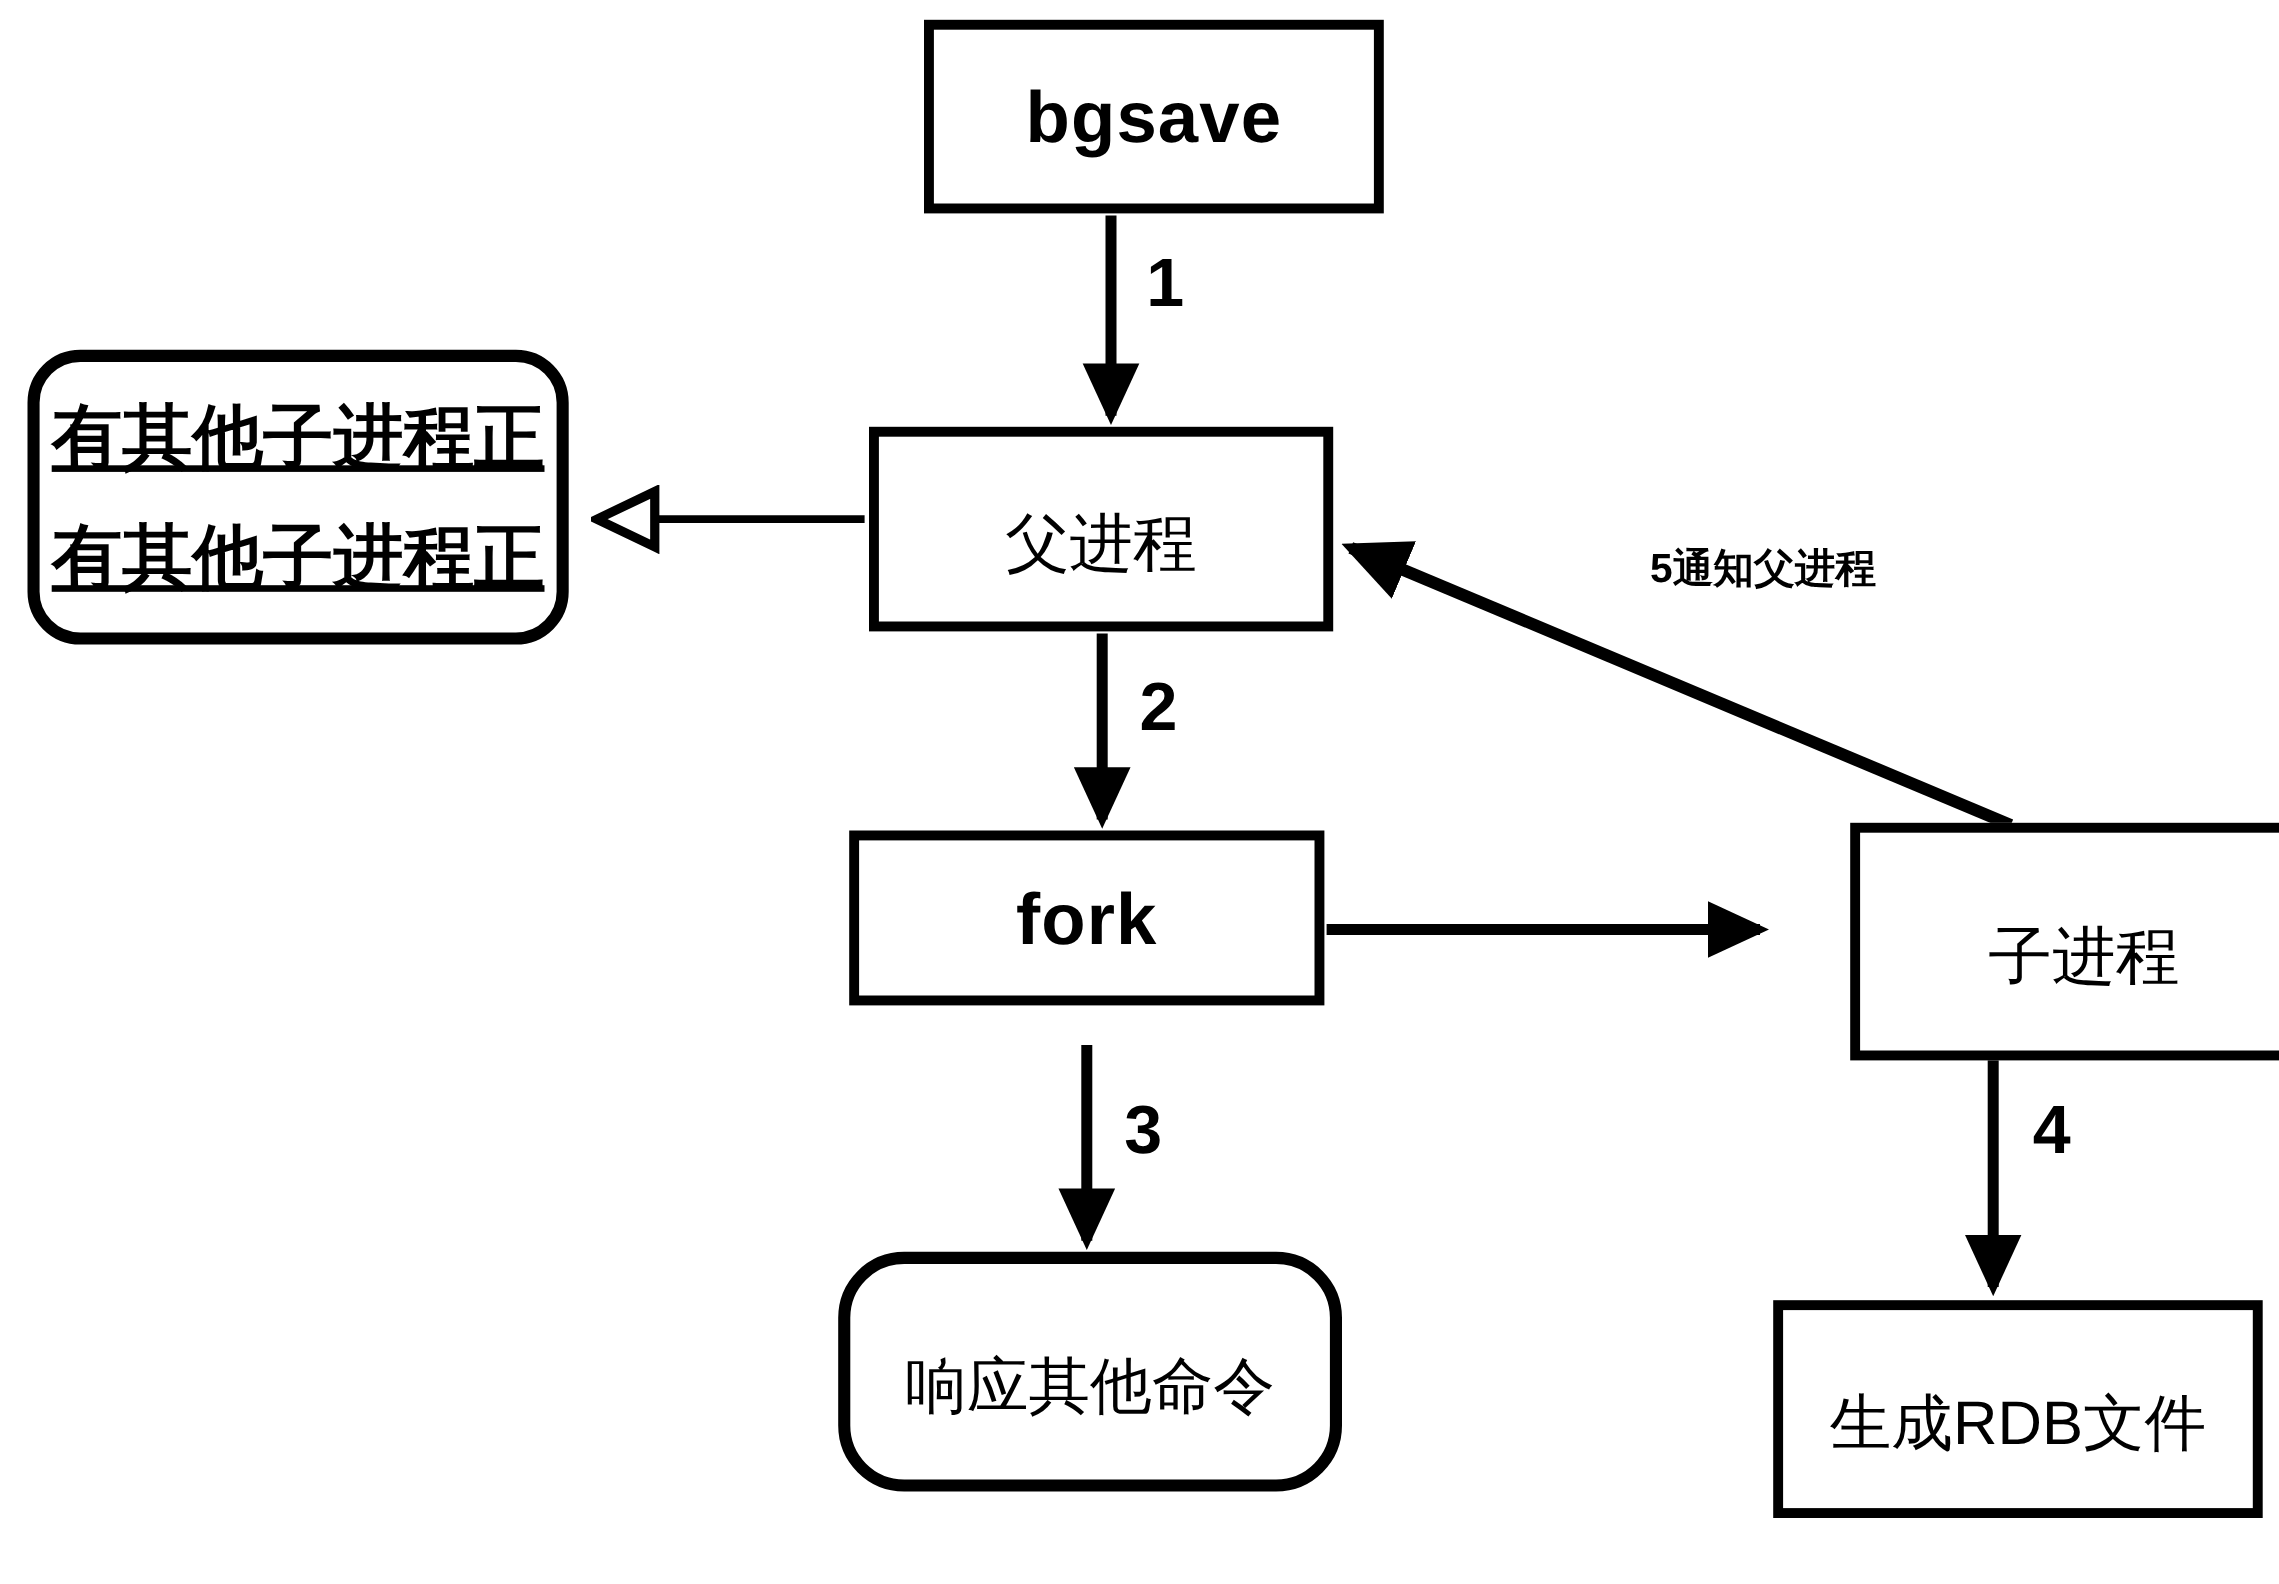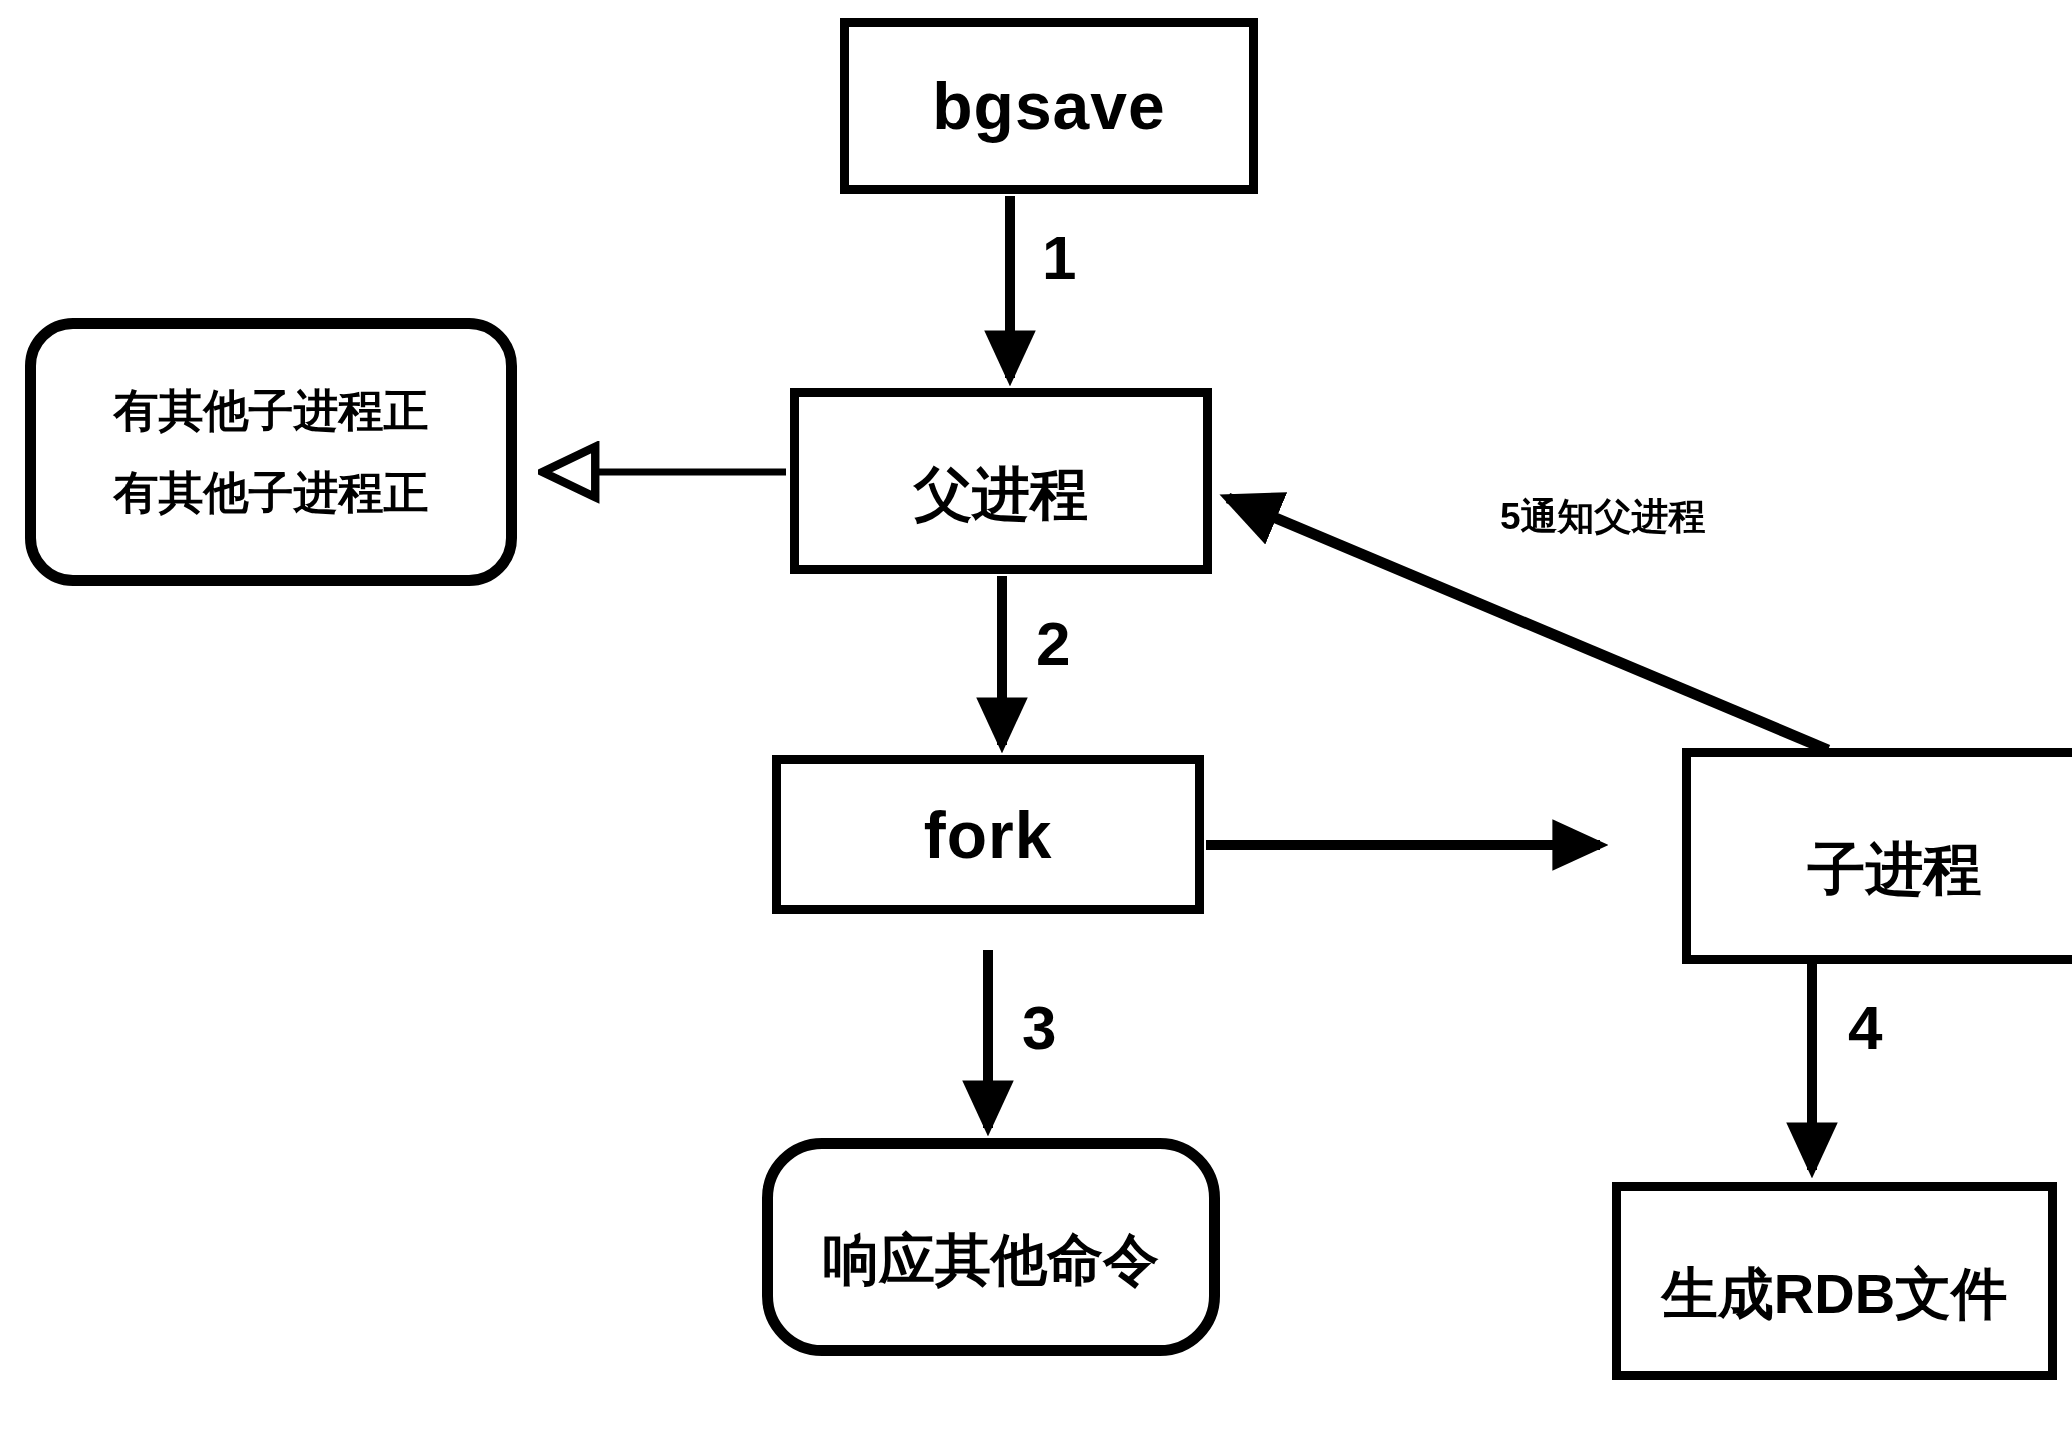--- a/index.html
+++ b/index.html
@@ -38,32 +38,33 @@
     border-radius: 48px;
     border-width: 11px;
   }
   .label-en {
     font-size: 66px;
     font-weight: 700;
     letter-spacing: 1px;
   }
   .label-zh {
     font-size: 58px;
-    font-weight: 700;
+    font-weight: 400;
     margin-top: 28px;
   }
   .note-lines {
     display: flex;
     flex-direction: column;
     gap: 22px;
   }
   .note-line {
-    font-size: 45px;
+    font-size: 64px;
     font-weight: 700;
     white-space: nowrap;
+    text-decoration: underline;
   }
   .edge-label {
     position: absolute;
     color: #000000;
     font-weight: 700;
     white-space: nowrap;
   }
   .edge-num {
     font-size: 62px;
   }

